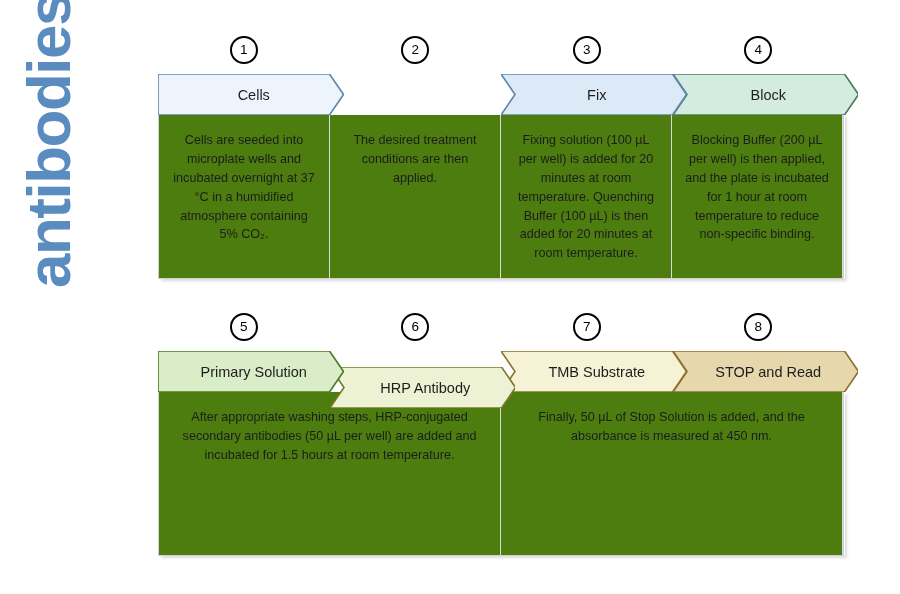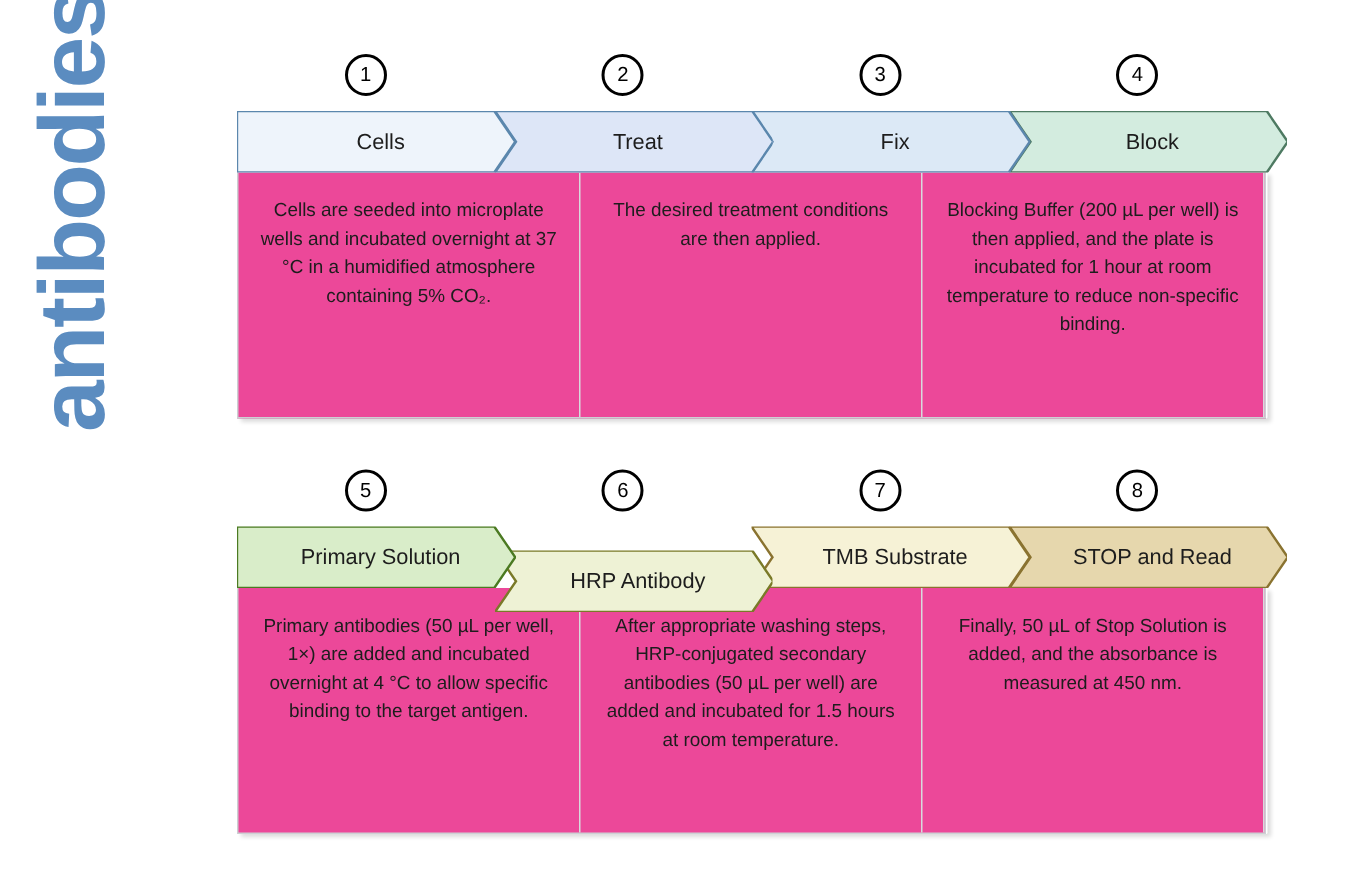--- a/index.html
+++ b/index.html
@@ -75,21 +75,21 @@
     padding-left: 6px;
     white-space: nowrap;
   }
 
   .cards {
     position: relative;
     width: 686px; height: 164px;
     border: 1px solid #cdd0d4;
     border-top: none;
     display: flex;
-    background: #ec4899;
+    background: #4d7c0f;
   }
   .card {
     flex: 1 1 0;
     border-right: 1px solid #d7dadd;
     padding: 16px 13px 10px;
     display: flex;
     align-items: flex-start;
     justify-content: center;
     text-align: center;
   }
@@ -137,45 +137,42 @@
           <span>4</span>
         </div>
       </div>
     <div class="chev-band">
         <div class="chev" style="left: 0px; width: 185.5px; z-index: 4;">
           <svg viewBox="0 0 185.5 41" preserveAspectRatio="none">
             <path d="M 0 0 L 171.5 0 L 185.5 20.5 L 171.5 41 L 0 41 Z" fill="#eef4fb" stroke="#5b87ad" stroke-width="1.6" stroke-linejoin="miter"></path>
           </svg>
           <span class="lbl">Cells</span>
         </div>
-        <div class="chev" style="left: 171.5px; width: 185.5px; z-index: 3;">
-          <svg viewBox="0 0 185.5 41" preserveAspectRatio="none">
-            <path d="M 0 0 L 171.5 0 L 185.5 20.5 L 171.5 41 L 0 41 L 14 20.5 Z" fill="#dde6f7" stroke="#5b87ad" stroke-width="1.6" stroke-linejoin="miter"></path>
-          </svg>
-          <span class="lbl">Treat</span>
-        </div>
         <div class="chev" style="left: 343px; width: 185.5px; z-index: 2;">
           <svg viewBox="0 0 185.5 41" preserveAspectRatio="none">
             <path d="M 0 0 L 171.5 0 L 185.5 20.5 L 171.5 41 L 0 41 L 14 20.5 Z" fill="#dce9f6" stroke="#5b87ad" stroke-width="1.6" stroke-linejoin="miter"></path>
           </svg>
           <span class="lbl">Fix</span>
         </div>
         <div class="chev" style="left: 514.5px; width: 185.5px; z-index: 1;">
           <svg viewBox="0 0 185.5 41" preserveAspectRatio="none">
             <path d="M 0 0 L 171.5 0 L 185.5 20.5 L 171.5 41 L 0 41 L 14 20.5 Z" fill="#d3ecdf" stroke="#4e7a62" stroke-width="1.6" stroke-linejoin="miter"></path>
           </svg>
           <span class="lbl">Block</span>
         </div>
       </div>
     <div class="cards">
       <div class="card">
           <p>Cells are seeded into microplate wells and incubated overnight at 37 °C in a humidified atmosphere containing 5% CO₂.</p>
         </div>
         <div class="card">
           <p>The desired treatment conditions are then applied.</p>
+        </div>
+        <div class="card">
+          <p>Fixing solution (100 µL per well) is added for 20 minutes at room temperature. Quenching Buffer (100 µL) is then added for 20 minutes at room temperature.</p>
         </div>
         <div class="card">
           <p>Blocking Buffer (200 µL per well) is then applied, and the plate is incubated for 1 hour at room temperature to reduce non-specific binding.</p>
         </div>
         <div class="shadow-l"></div>
     </div>
   </div>
 
   <div class="row row-2">
     <div class="badges">
@@ -212,23 +209,20 @@
           <span class="lbl">TMB Substrate</span>
         </div>
         <div class="chev" style="left: 514.5px; width: 185.5px; z-index: 1;">
           <svg viewBox="0 0 185.5 41" preserveAspectRatio="none">
             <path d="M 0 0 L 171.5 0 L 185.5 20.5 L 171.5 41 L 0 41 L 14 20.5 Z" fill="#e6d7ad" stroke="#8a7330" stroke-width="1.6" stroke-linejoin="miter"></path>
           </svg>
           <span class="lbl">STOP and Read</span>
         </div>
       </div>
     <div class="cards">
-      <div class="card">
-          <p>Primary antibodies (50 µL per well, 1×) are added and incubated overnight at 4 °C to allow specific binding to the target antigen.</p>
-        </div>
         <div class="card">
           <p>After appropriate washing steps, HRP-conjugated secondary antibodies (50 µL per well) are added and incubated for 1.5 hours at room temperature.</p>
         </div>
         <div class="card">
           <p>Finally, 50 µL of Stop Solution is added, and the absorbance is measured at 450 nm.</p>
         </div>
         <div class="shadow-l"></div>
     </div>
   </div>
 

